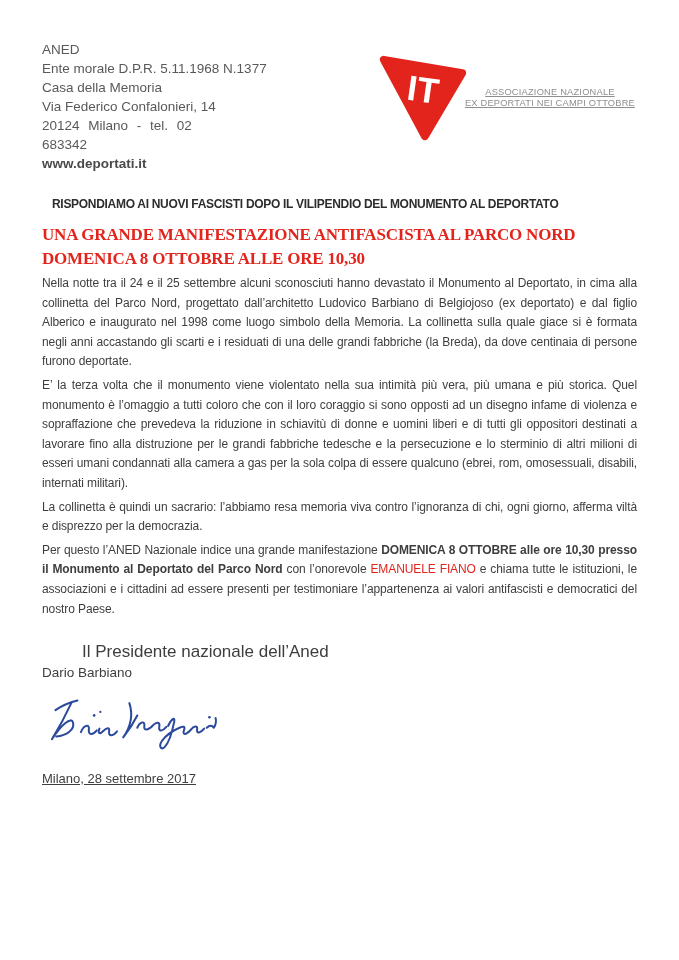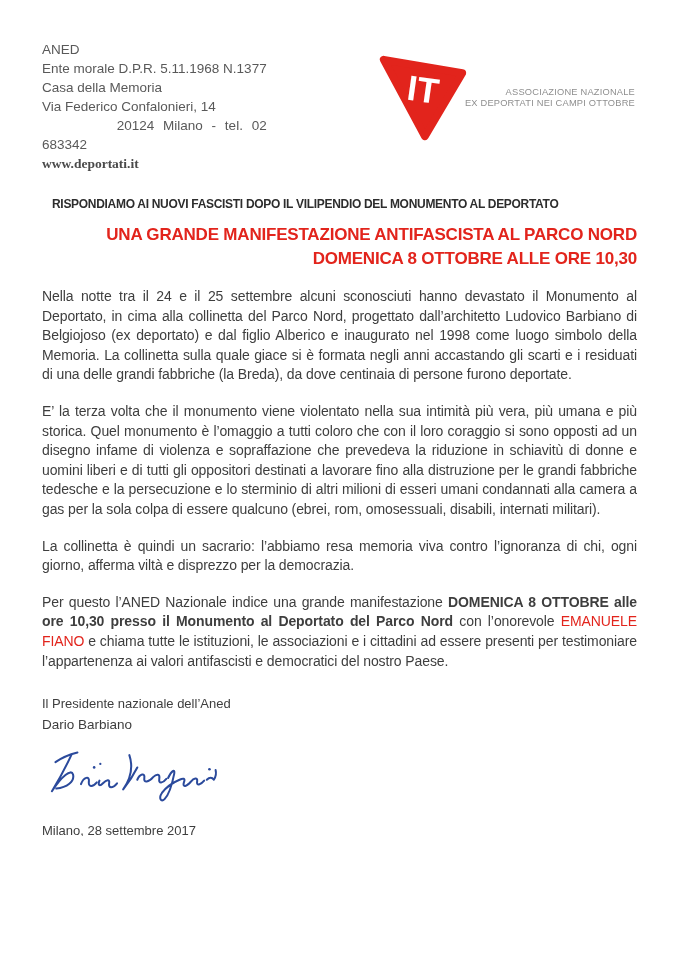--- a/index.html
+++ b/index.html
@@ -15,48 +15,48 @@
   .page{
     position:relative;
     width:679px;height:836px;
     background:#ffffff;
     padding:40px 42px 0 42px;
     overflow:hidden;
   }
   
   .letterhead{display:flex;justify-content:space-between;align-items:flex-start;}
   .address{font-size:13.5px;line-height:19px;color:var(--address-gray);}
-  .addr-line.stretch{word-spacing:5px;text-align:right;}
-  .addr-line.website{font-weight:700;color:#4a4a4a;font-family:Liberation Serif, serif;}
+  .addr-line.stretch{word-spacing:5px;}
+  .addr-line.website{font-weight:700;color:#4a4a4a;}
   .logo{display:flex;align-items:center;margin-top:12px;margin-right:2px;}
   .logo svg.tri{width:96px;height:92px;display:block;}
   .logo svg.tri polygon{fill:var(--red);stroke:var(--red);stroke-width:8;stroke-linejoin:round;}
   .logo svg.tri text{fill:#ffffff;font-size:37px;font-weight:700;font-family:"Liberation Sans",sans-serif;text-anchor:middle;}
-  .org{font-size:9.3px;line-height:11.5px;color:var(--logo-gray);text-align:right;letter-spacing:0.2px;margin-left:-6px;white-space:nowrap;}
+  .org{font-size:9.3px;line-height:11.5px;color:var(--logo-gray);text-align:center;letter-spacing:0.2px;margin-left:-6px;white-space:nowrap;text-decoration:underline;}
   
   .kicker{
     margin-top:24px;
     font-size:12px;font-weight:700;color:#2d2d2d;letter-spacing:-0.3px;padding-left:10px;
   }
   .event-title{
     margin-top:12px;
-    text-align:right;color:var(--red);
-    font-size:17px;font-weight:700;line-height:23.5px;letter-spacing:-0.2px;
+    text-align:left;color:var(--red);
+    font-size:17px;font-weight:700;line-height:23.5px;letter-spacing:-0.2px;font-family:Liberation Serif, serif;
   }
   
   .body-par{
-    margin-top:17px;
+    margin-top:4px;
     text-align:justify;
-    font-size:14px;line-height:19.6px;letter-spacing:-0.1px;
+    font-size:12px;line-height:19.6px;letter-spacing:-0.1px;
     color:var(--text-gray);
   }
   .body-par .b{font-weight:700;}
   .body-par .red{color:var(--red);font-weight:400;}
   
-  .sig-role{margin-top:22px;font-size:13px;line-height:21px;color:var(--text-gray);}
+  .sig-role{margin-top:22px;font-size:17px;line-height:21px;color:var(--text-gray);margin-left:40px;}
   .sig-name{font-size:13.5px;line-height:21px;color:var(--text-gray);}
   .sig{display:block;margin:8px 0 0 2px;width:176px;height:70px;}
   .sig g{stroke:var(--ink-blue);}
   .sig circle{fill:var(--ink-blue);}
   .dateline{margin-top:10px;font-size:13px;color:var(--text-gray);text-decoration:underline;}
 </style>
 </head>
 <body>
 
 <div class="page">

